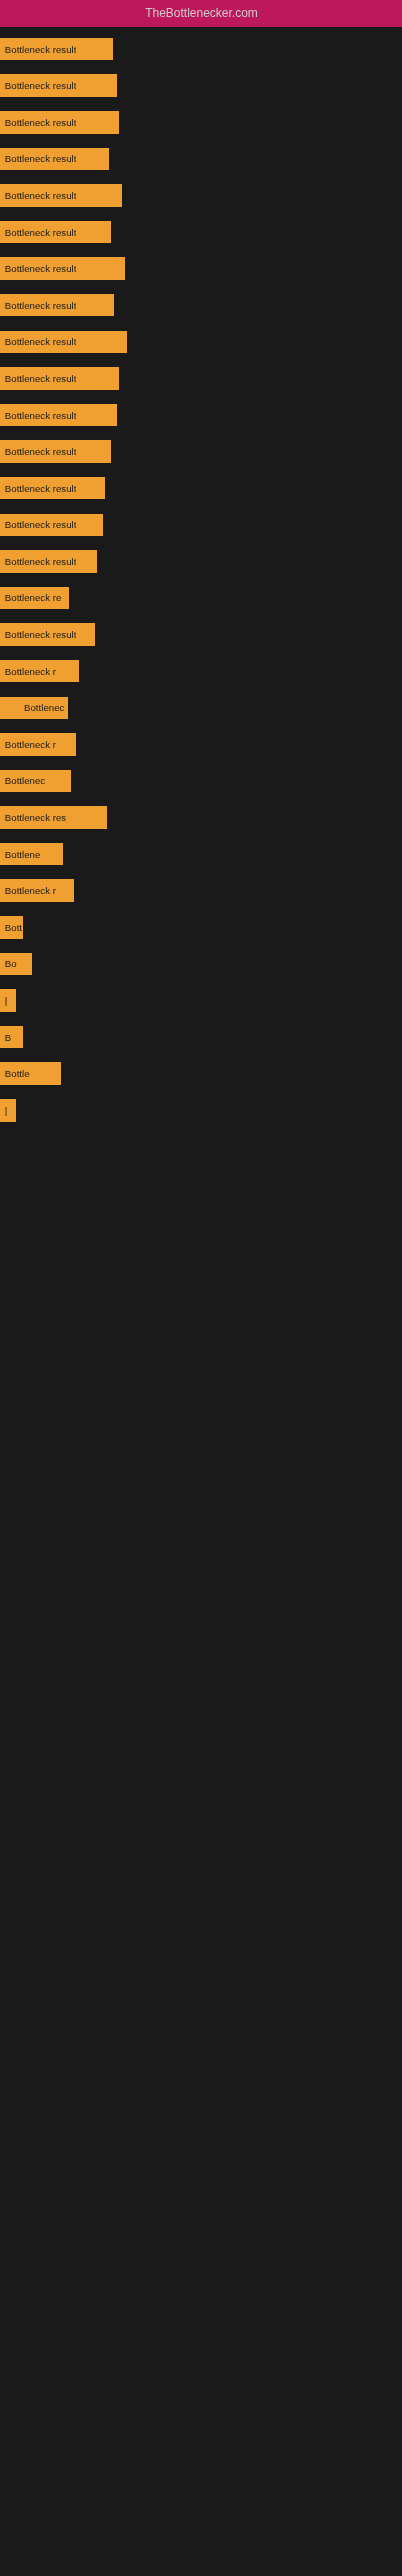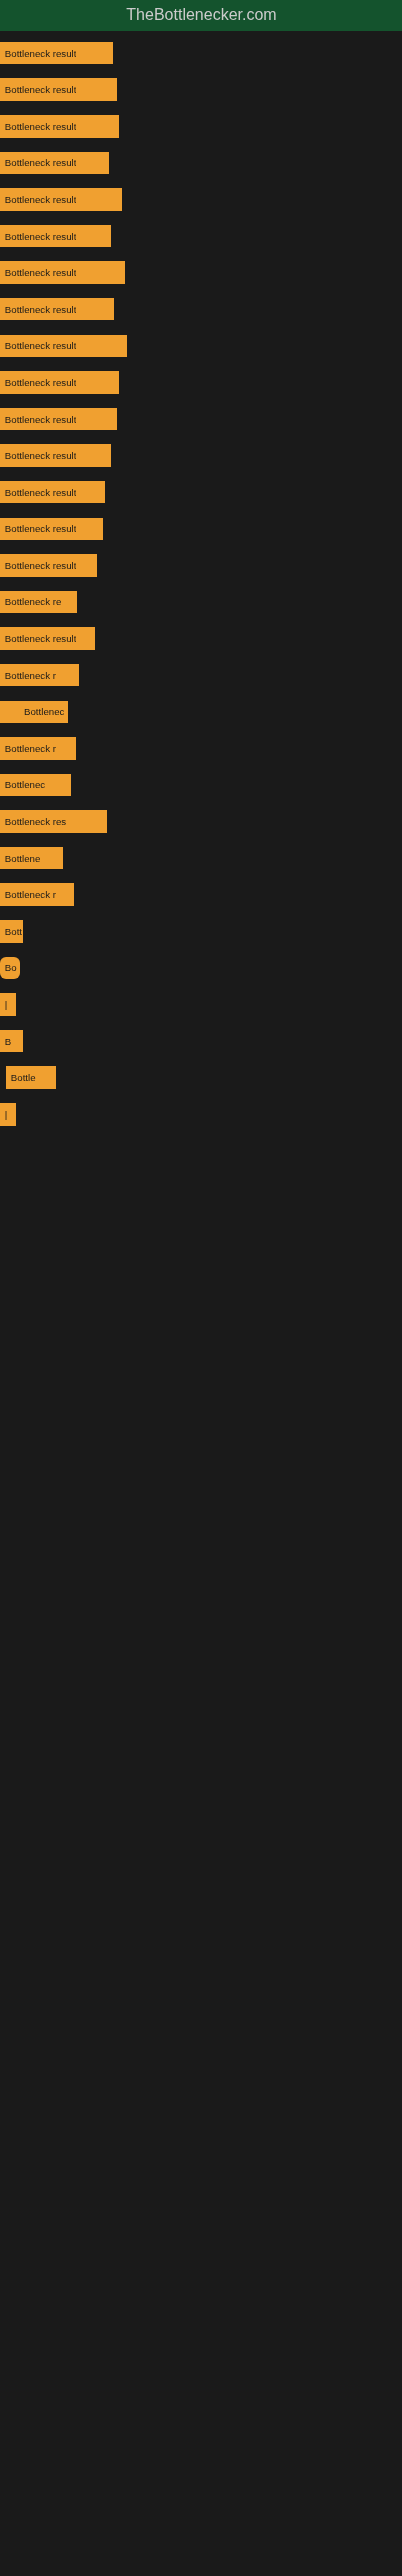--- a/index.html
+++ b/index.html
@@ -10,23 +10,23 @@
     body {
       width: 403px;
       min-height: 2576px;
       background-color: #1a1a1a;
       font-family: Arial, sans-serif;
       position: relative;
     }
     .site-title {
       text-align: center;
       color: #cccccc;
-      font-size: 16px;
+      font-size: 12px;
       padding: 6.4px 0;
-      background-color: #14532d;
+      background-color: #be185d;
     }
     .bar-container {
       position: relative;
       height: 35px;
       display: flex;
       align-items: center;
       margin: 1.6px 0;
     }
     .bar {
       background-color: #f0a030;
@@ -125,21 +125,21 @@
       <div class="bar" style="width: 103px;">
         <span class="bar-label">Bottleneck result</span>
       </div>
     </div>
     <div class="bar-container">
       <div class="bar" style="width: 97px;">
         <span class="bar-label">Bottleneck result</span>
       </div>
     </div>
     <div class="bar-container">
-      <div class="bar" style="width: 77px;">
+      <div class="bar" style="width: 69px;">
         <span class="bar-label">Bottleneck re</span>
       </div>
     </div>
     <div class="bar-container">
       <div class="bar" style="width: 95px;">
         <span class="bar-label">Bottleneck result</span>
       </div>
     </div>
     <div class="bar-container">
       <div class="bar" style="width: 79px;">
@@ -175,36 +175,36 @@
       <div class="bar" style="width: 74px;">
         <span class="bar-label">Bottleneck r</span>
       </div>
     </div>
     <div class="bar-container">
       <div class="bar" style="width: 23px;">
         <span class="bar-label">Bott</span>
       </div>
     </div>
     <div class="bar-container">
-      <div class="bar" style="width: 20px; border-radius: 6px;">
+      <div class="bar" style="width: 32px;">
         <span class="bar-label">Bo</span>
       </div>
     </div>
     <div class="bar-container">
       <div class="bar" style="width: 14.5px;">
         <span class="bar-label">|</span>
       </div>
     </div>
     <div class="bar-container">
       <div class="bar" style="width: 22.5px;">
         <span class="bar-label">B</span>
       </div>
     </div>
     <div class="bar-container">
-      <div class="bar" style="width: 50px; margin-left: 6px;">
+      <div class="bar" style="width: 61px;">
         <span class="bar-label">Bottle</span>
       </div>
     </div>
     <div class="bar-container">
       <div class="bar" style="width: 12px;">
         <span class="bar-label">|</span>
       </div>
     </div>
   </div>
 

